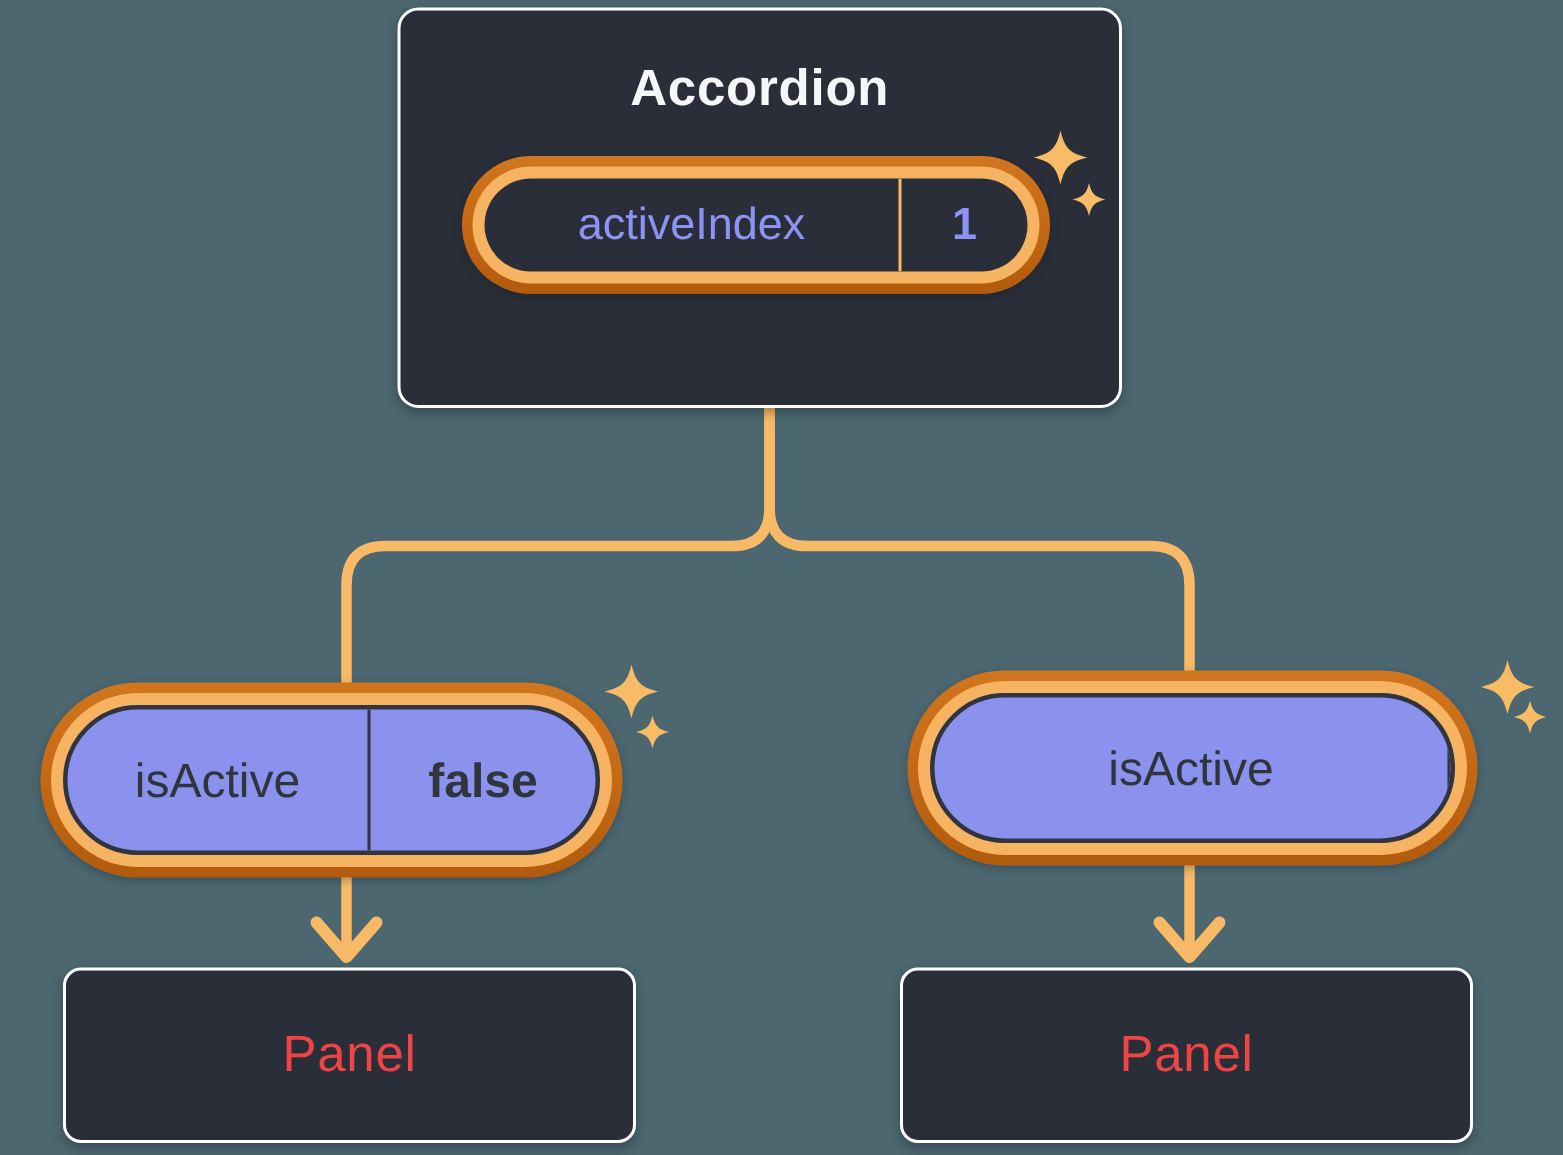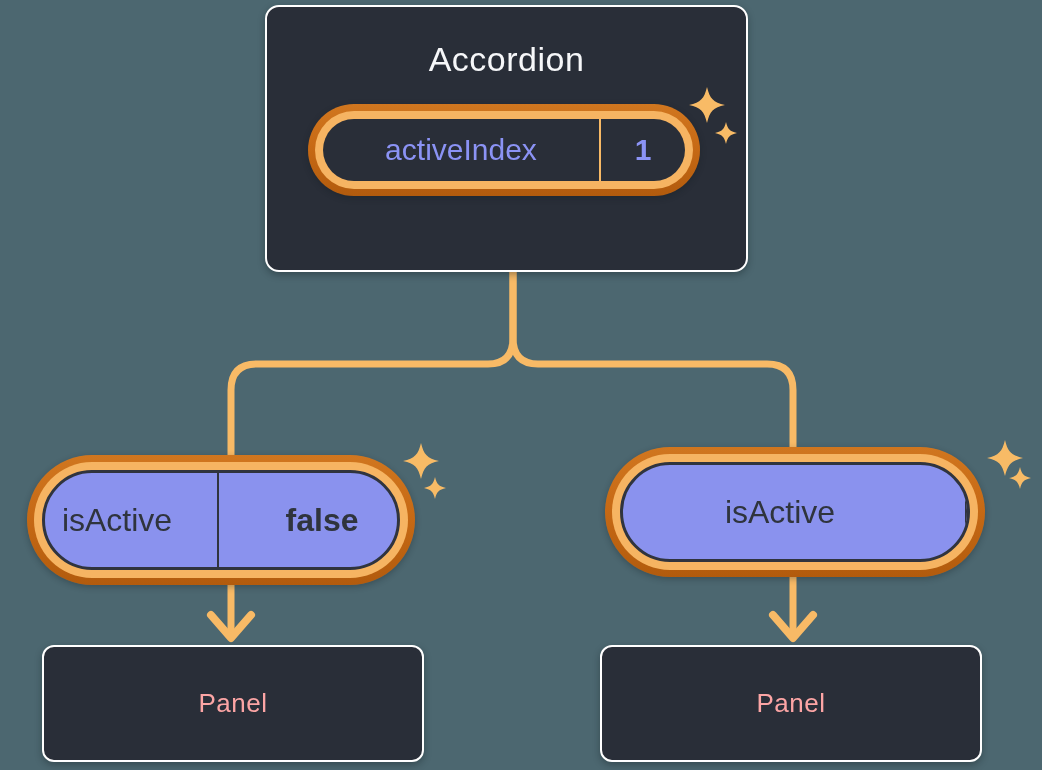--- a/index.html
+++ b/index.html
@@ -12,48 +12,48 @@
 
   
   .comp-box{
     position:absolute;z-index:2;
     background:#292E38;border:2px solid #FFFFFF;border-radius:14px;
     box-shadow:0 3px 7px rgba(15,25,30,.35);
     box-sizing:border-box;
   }
   .comp-title{
     position:absolute;left:0;right:0;text-align:center;
-    color:#F6F7F9;font-size:34px;font-weight:400;letter-spacing:.5px;
+    color:#F6F7F9;font-size:34px;font-weight:700;letter-spacing:.5px;
   }
   .panel-box{
     position:absolute;z-index:2;
     background:#292E38;border:2px solid #FFFFFF;border-radius:12px;
     box-shadow:0 3px 7px rgba(15,25,30,.35);
     box-sizing:border-box;
     display:flex;align-items:center;justify-content:center;
-    color:#fca5a5;font-size:26px;font-weight:400;letter-spacing:.5px;
+    color:#ef4444;font-size:34px;font-weight:400;letter-spacing:.5px;
   }
 
   
   .pill-outer{
     position:absolute;z-index:2;border-radius:999px;padding:7px;
     background:linear-gradient(180deg,#D0761F 0%,#C76A15 45%,#B25B0D 100%);
     box-shadow:0 2px 6px rgba(15,25,30,.3);
     box-sizing:border-box;
   }
   .pill-inner{
     width:100%;height:100%;border-radius:999px;padding:8px;
     background:#F6B462;box-sizing:border-box;
   }
   .pill-content{
     width:100%;height:100%;border-radius:999px;overflow:hidden;
     display:flex;align-items:stretch;box-sizing:border-box;
   }
   .pill-content.dark{background:#292E38;}
-  .pill-content.purple{background:#8A92EE;border:3px solid #30343E;gap:28px;}
+  .pill-content.purple{background:#8A92EE;border:3px solid #30343E;}
   .seg{display:flex;align-items:center;justify-content:center;}
   .seg.name{flex:1;}
   .state-name{color:#8B93F5;font-size:30px;font-weight:400;}
   .state-value{color:#8B93F5;font-size:30px;font-weight:700;}
   .prop-name{color:#2F343D;font-size:32px;font-weight:400;}
   .prop-value{color:#2F343D;font-size:32px;font-weight:700;}
   .divider-orange{width:2px;background:#F8BA66;}
   .divider-dark{width:2px;background:#30343E;}
 
   

